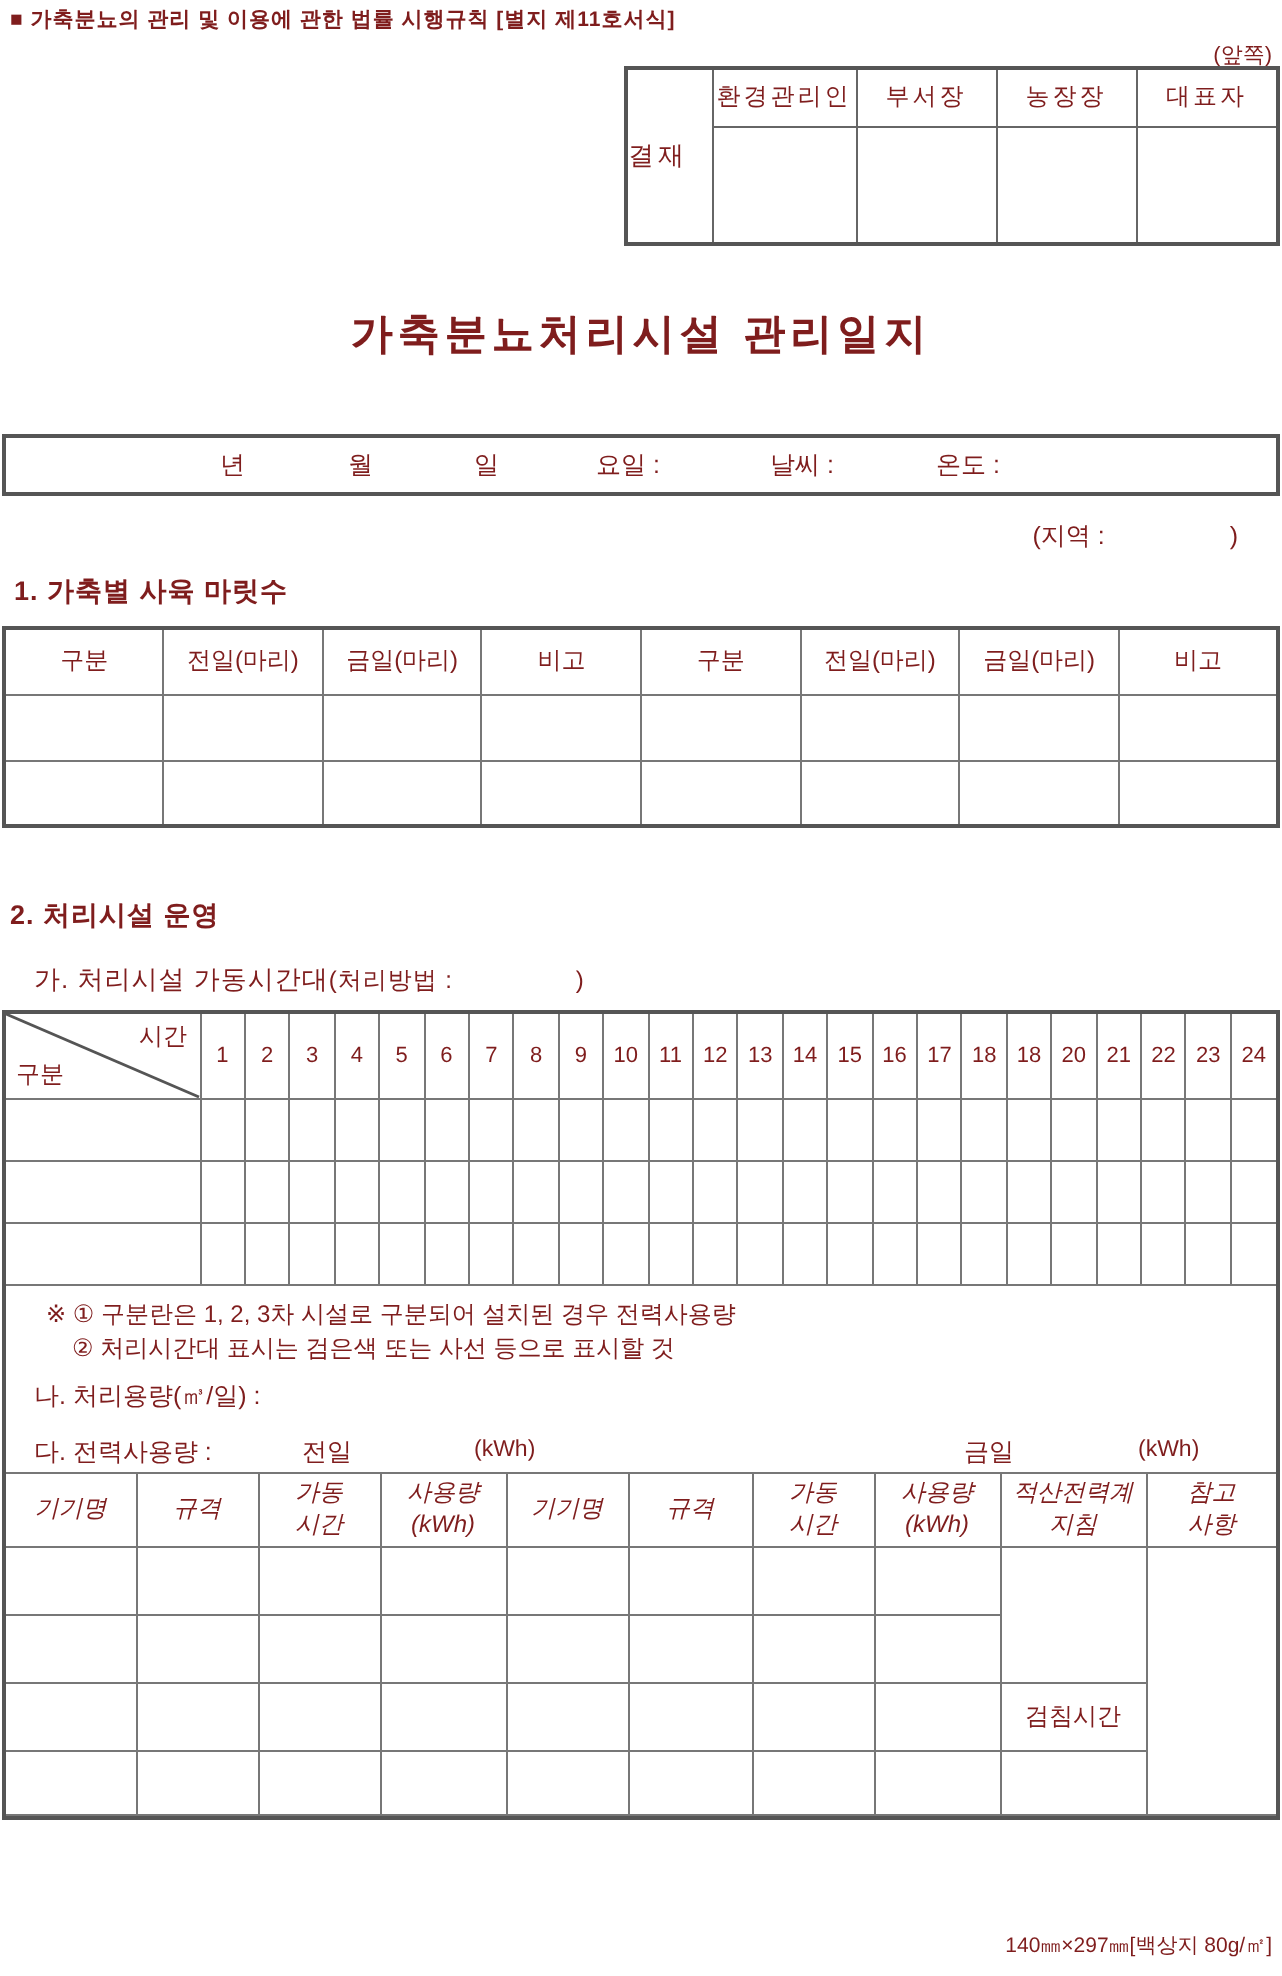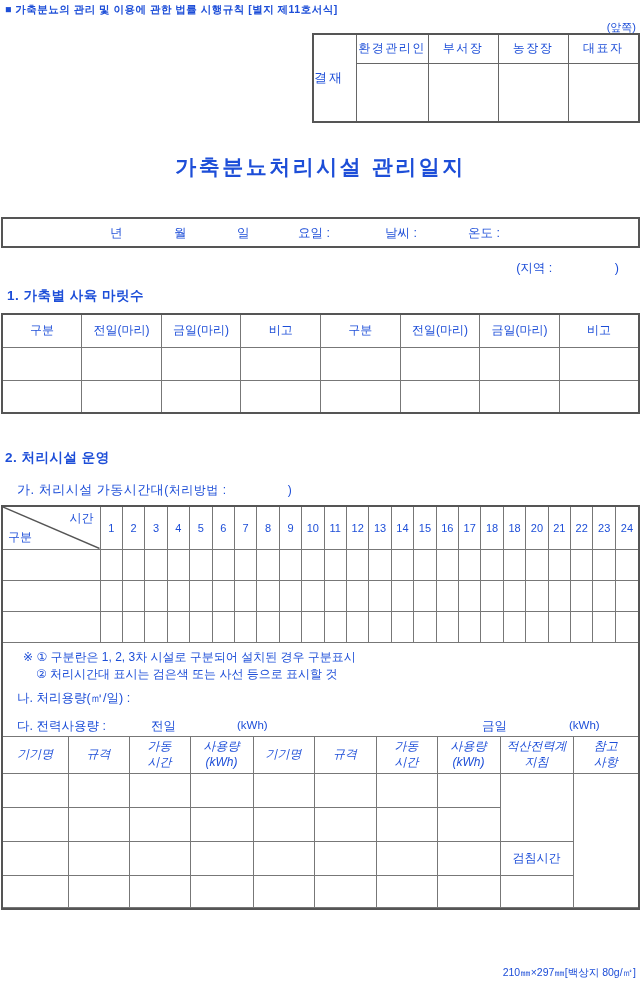--- a/index.html
+++ b/index.html
@@ -1,19 +1,19 @@
 <!DOCTYPE html>
 <html><head>
 <meta charset="utf-8">
 <style>
   html,body{margin:0;padding:0;background:#fff;}
   .page{
     position:relative;
     width:641px;height:988px;
-    background:#fff;color:#1d4ed8;
+    background:#fff;color:#7f1d1d;
     font-family:"Liberation Sans","DejaVu Sans",sans-serif;
     overflow:hidden;
   }
   
   .doc-ref{position:absolute;top:3px;left:5px;font-size:10.5px;font-weight:bold;letter-spacing:.5px;}
   .side-label{position:absolute;top:20px;right:5px;font-size:11px;}
   .approval{position:absolute;top:33px;left:312px;border-collapse:collapse;table-layout:fixed;width:326px;}
   .approval td,.approval th{border:1px solid #666;font-size:12px;font-weight:normal;padding:0;vertical-align:middle;}
   .approval{border:2px solid #555;}
   .approval .hdr{height:29px;letter-spacing:1.5px;}
@@ -275,21 +275,21 @@
             <td></td>
             <td></td>
             <td></td>
             <td></td>
           </tr>
         </tbody>
     </table>
 
 
     <div class="notes">
-      <div class="n1">※ ① 구분란은 1, 2, 3차 시설로 구분되어 설치된 경우 구분표시</div>
+      <div class="n1">※ ① 구분란은 1, 2, 3차 시설로 구분되어 설치된 경우 전력사용량</div>
       <div class="n2">② 처리시간대 표시는 검은색 또는 사선 등으로 표시할 것</div>
       <div class="nb">나. 처리용량(㎥/일) :</div>
       <div class="nc-label">다. 전력사용량 :</div>
       <div class="nc-prev">전일</div>
       <div class="nc-prev-unit">(kWh)</div>
       <div class="nc-today">금일</div>
       <div class="nc-today-unit">(kWh)</div>
     </div>
 
     <table class="power-table">
@@ -366,15 +366,15 @@
             <td></td>
             <td></td>
             <td></td>
         <td></td>
       </tr>
     </tbody>
       </table>
 
   </div>
 
-  <div class="paper-spec">210㎜×297㎜[백상지 80g/㎡]</div>
+  <div class="paper-spec">140㎜×297㎜[백상지 80g/㎡]</div>
 
 </div>
 
 </body></html>

